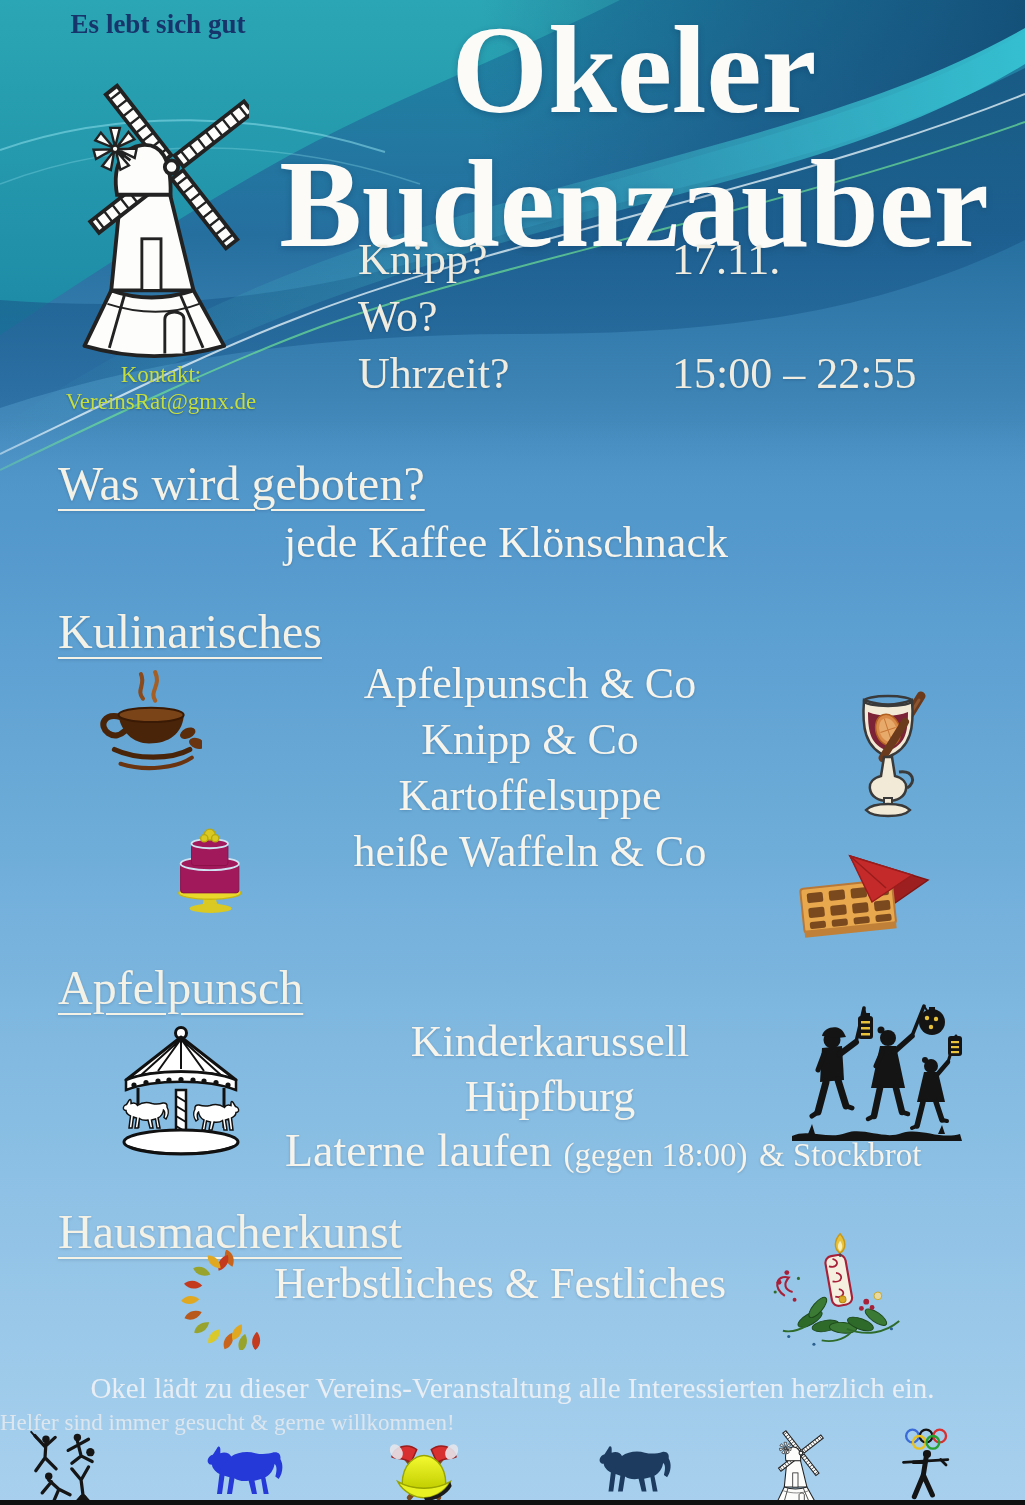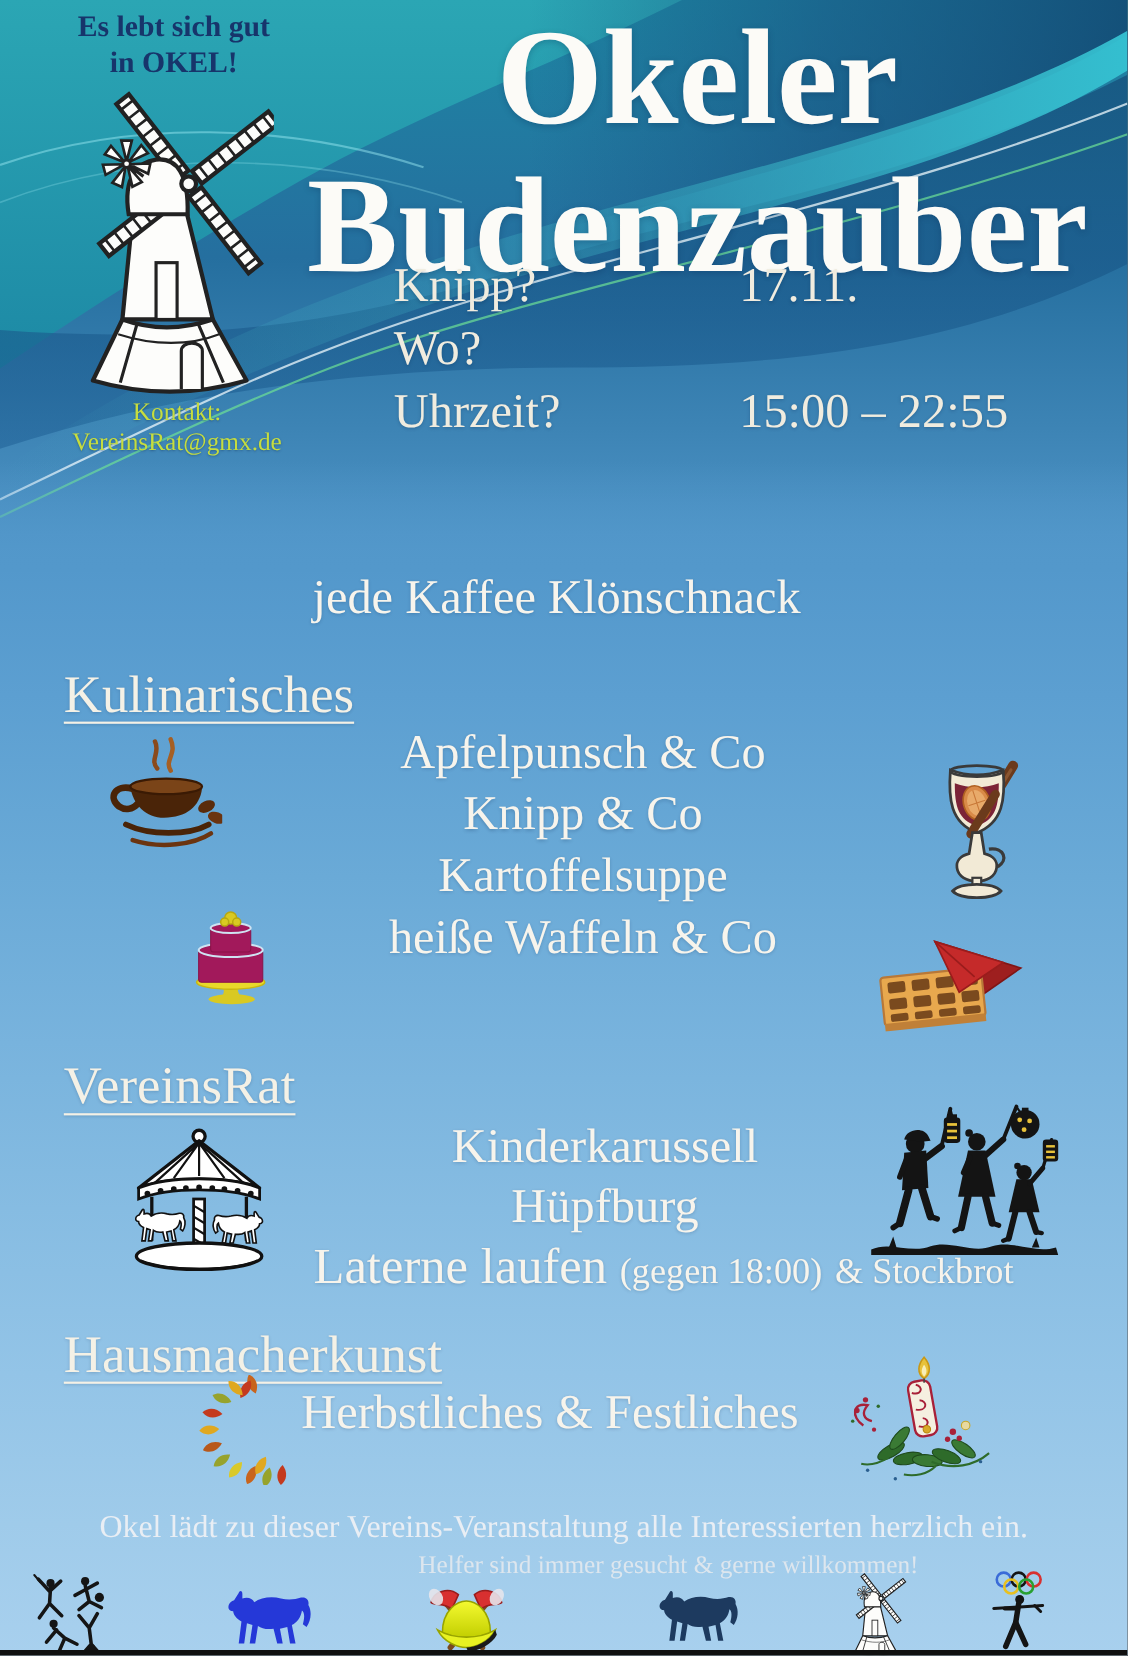--- a/index.html
+++ b/index.html
@@ -31,21 +31,21 @@
   .h-exciting{left:58px;top:960px;}
   .h-homemade{left:58px;top:1204px;}
   .lead{font-size:44px;color:#f7f4ec;text-shadow:0 1px 3px rgba(0,30,70,.2);}
   .offer-lead{left:200px;top:517px;width:612px;text-align:center;}
   .culinary-list{left:230px;top:656px;width:600px;text-align:center;font-size:44px;line-height:56px;color:#f7f4ec;text-shadow:0 1px 3px rgba(0,30,70,.2);}
   .exciting-list{left:250px;top:1014px;width:600px;text-align:center;font-size:44px;line-height:55px;color:#f7f4ec;text-shadow:0 1px 3px rgba(0,30,70,.2);}
   .lantern-line{left:285px;top:1124px;white-space:nowrap;font-size:46px;color:#f7f4ec;text-shadow:0 1px 3px rgba(0,30,70,.2);}
   .lantern-line .small{font-size:33px;}
   .homemade-lead{left:200px;top:1258px;width:600px;text-align:center;}
   .f1{left:0;top:1372px;width:1025px;text-align:center;font-size:29px;color:#e9eef4;}
-  .f2{left:0;top:1410px;width:835px;text-align:right;font-size:23px;color:#dde6ee;}
+  .f2{left:0;top:1410px;width:835px;text-align:left;font-size:23px;color:#dde6ee;}
   .bottom-bar{left:0;bottom:0;width:1025px;height:5px;background:#101010;}
 </style>
 </head>
 <body>
 
 <div class="poster">
 
   <svg class="bg-top" width="1025" height="520" viewBox="0 0 1025 520" preserveAspectRatio="none">
     <defs>
       <linearGradient id="gBase" x1="0" y1="0" x2="0" y2="1">
@@ -141,21 +141,20 @@
     <path d="M1025,28 C940,76 850,106 740,138 C590,181 440,215 300,270 C190,312 80,372 0,428 L0,458 C90,400 200,348 320,302 C470,246 620,212 760,172 C870,141 960,104 1025,64 Z" fill="url(#gTealBand)"></path>
     <path d="M0,150 C120,108 260,112 385,152" stroke="rgba(150,230,240,0.5)" stroke-width="2" fill="none"></path>
     <path d="M0,184 C130,134 285,138 420,184" stroke="rgba(150,230,240,0.3)" stroke-width="1.5" fill="none"></path>
     <path d="M1025,94 C930,132 830,162 720,192 C560,237 420,270 300,317 C200,355 95,409 0,454" stroke="rgba(238,248,252,0.75)" stroke-width="2" fill="none"></path>
     <path d="M1025,122 C935,154 840,182 735,210 C580,252 440,284 320,327 C225,362 110,417 0,470" stroke="rgba(110,225,150,0.7)" stroke-width="2" fill="none"></path>
     <rect y="420" width="1025" height="100" fill="url(#gFade)"></rect>
   </svg>
 
   <div class="abs badge">
     <div>Es lebt sich gut</div>
-    <div>in OKEL!</div>
   </div>
 
   <svg class="abs windmill-logo" width="176" height="304" viewBox="0 0 184 300">
     <use href="#windmill-shape"></use>
   </svg>
 
   <div class="abs contact">
     <div>Kontakt:</div>
     <div>VereinsRat@gmx.de</div>
   </div>
@@ -164,20 +163,21 @@
     <div>Okeler</div>
     <div>Budenzauber</div>
   </div>
 
   <div class="abs qa-q r1">Knipp?</div>
   <div class="abs qa-a r1">17.11.</div>
   <div class="abs qa-q r2">Wo?</div>
   <div class="abs qa-q r3">Uhrzeit?</div>
   <div class="abs qa-a r3">15:00 – 22:55</div>
 
+  <div class="abs heading h-offer">Was wird geboten?</div>
   <div class="abs lead offer-lead">jede Kaffee Klönschnack</div>
 
   <div class="abs heading h-culinary">Kulinarisches</div>
   <div class="abs culinary-list">
     <div>Apfelpunsch &amp; Co</div>
     <div>Knipp &amp; Co</div>
     <div>Kartoffelsuppe</div>
     <div>heiße Waffeln &amp; Co</div>
   </div>
 
@@ -239,21 +239,21 @@
         <rect x="80" y="54" width="16" height="10" rx="2" fill="#7a4a1e"></rect>
       <rect x="14" y="68" width="16" height="7" rx="2" fill="#7a4a1e"></rect>
         <rect x="36" y="68" width="16" height="7" rx="2" fill="#7a4a1e"></rect>
         <rect x="58" y="68" width="16" height="7" rx="2" fill="#7a4a1e"></rect>
         <rect x="80" y="68" width="16" height="7" rx="2" fill="#7a4a1e"></rect>
     </g>
     <path d="M56,6 L118,25 L78,52 Z" fill="#c52a2a" stroke="#9a1c1c" stroke-width="1.5"></path>
     <path d="M56,6 L92,38" stroke="#9a1c1c" stroke-width="1.5"></path>
   </svg>
 
-  <div class="abs heading h-exciting">VereinsRat</div>
+  <div class="abs heading h-exciting">Apfelpunsch</div>
   <div class="abs exciting-list">
     <div>Kinderkarussell</div>
     <div>Hüpfburg</div>
   </div>
   <div class="abs lantern-line">
     <span>Laterne laufen</span>
     <span class="small">(gegen 18:00)</span>
     <span class="small">&amp; Stockbrot</span>
   </div>
 

